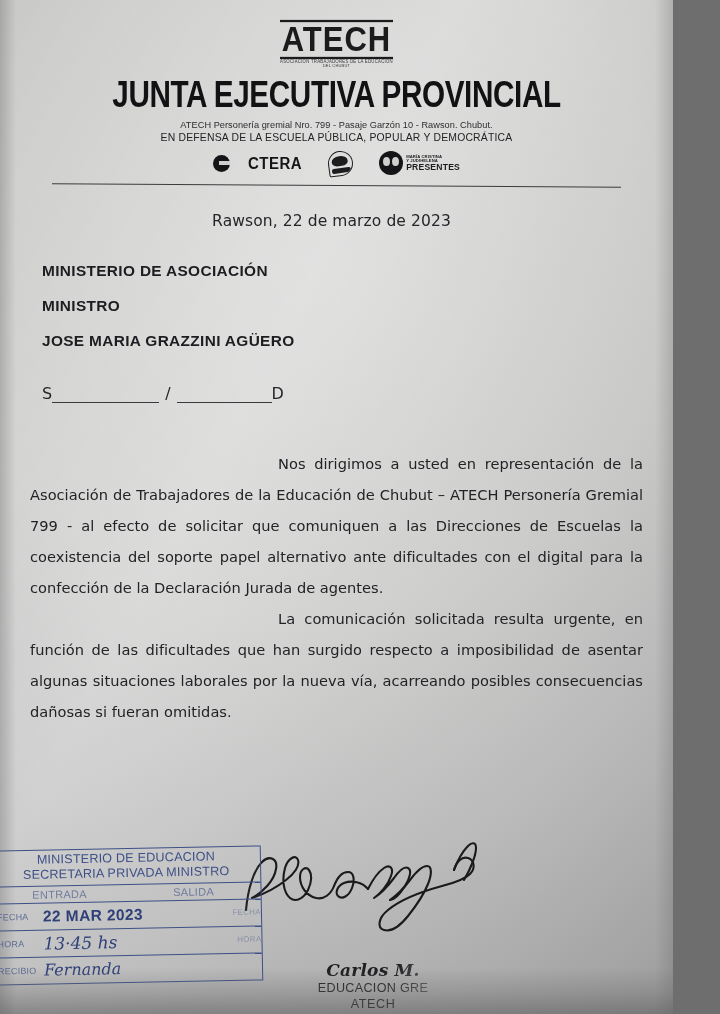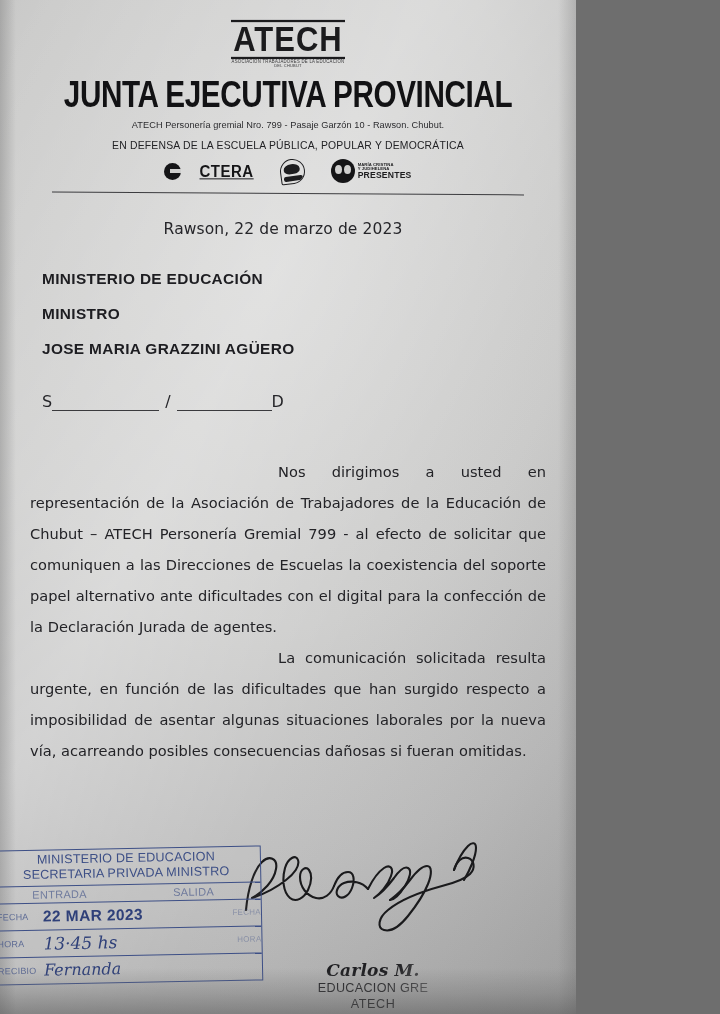--- a/index.html
+++ b/index.html
@@ -11,21 +11,21 @@
   body {
     width: 720px;
     height: 1014px;
     overflow: hidden;
     font-family: "DejaVu Sans", sans-serif;
   }
 
   
   .page {
     position: relative;
-    width: 576px;
+    width: 673px;
     height: 1014px;
     background:
       linear-gradient(118deg, rgba(255,255,255,0.00) 0%, rgba(255,255,255,0.30) 38%, rgba(255,255,255,0.05) 62%, rgba(0,0,0,0.07) 100%),
       radial-gradient(118% 82% at 46% 26%, #d5d5d4 0%, #cbcbca 44%, #bdbdbd 72%, #a9a9a9 100%);
     overflow: hidden;
   }
   
   .page-bottom-edge {
     position: absolute;
     left: 0; right: 0; bottom: 0;
@@ -105,37 +105,36 @@
     font-family: "Liberation Sans", sans-serif;
     font-size: 9.2px;
     color: #2c2c2f;
     margin-top: 8px;
     letter-spacing: 0.05px;
   }
   .junta-sub2 {
     font-family: "Liberation Sans", sans-serif;
     font-size: 10.4px;
     color: #232326;
-    margin-top: 10px;
+    margin-top: 2px;
     letter-spacing: 0.2px;
   }
 
   .logo-row {
     display: flex;
     justify-content: center;
     align-items: center;
     gap: 26px;
     margin-top: 7px;
     height: 26px;
   }
   .logo-ctera {
     display: flex;
     align-items: center;
     gap: 18px;
-    text-decoration: underline;
   }
   .ctera-c {
     width: 17px; height: 17px;
     border-radius: 50%;
     background: #151517;
     position: relative;
   }
   .ctera-c::after {
     content: "";
     position: absolute;
@@ -451,21 +450,21 @@
           </span>
         </div>
       </div>
 
       <div class="rule"></div>
     </div>
 
     <div class="dateline">Rawson, 22 de marzo de 2023</div>
 
     <div class="addressee">
-      <div>MINISTERIO DE EDUCACIÓN</div>
+      <div>MINISTERIO DE ASOCIACIÓN</div>
       <div>MINISTRO</div>
       <div>JOSE MARIA GRAZZINI AGÜERO</div>
     </div>
 
     <div class="sd-line">
       <span>S</span>
       <span class="dash dash-a"></span>
       <span>/</span>
       <span class="dash dash-b"></span>
       <span>D</span>

